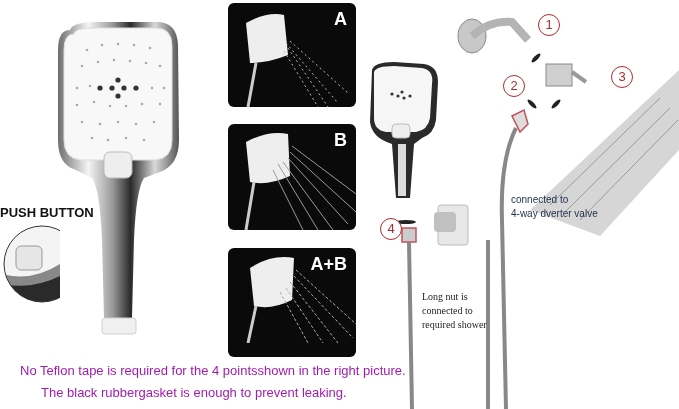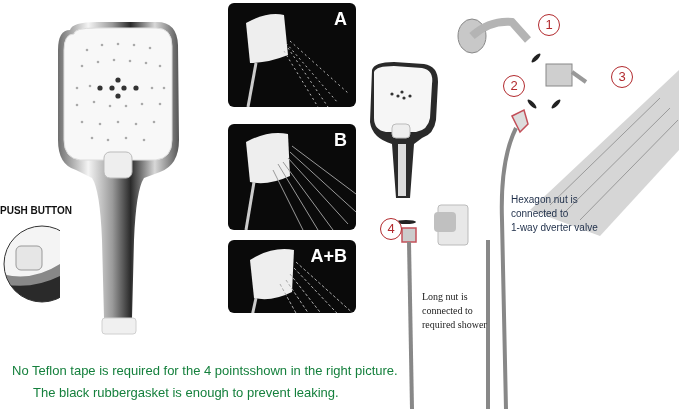--- a/index.html
+++ b/index.html
@@ -3,35 +3,35 @@
 <meta charset="utf-8">
 <style>
   html, body { margin:0; padding:0; background:#ffffff; }
   body { width:679px; height:409px; position:relative; overflow:hidden; font-family:"Liberation Sans", sans-serif; }
   .abs { position:absolute; }
 
   
   .main-head { left:52px; top:0; width:130px; height:340px; }
 
   
-  .push-label { left:0px; top:205px; font-size:10px; font-weight:bold; color:#111; letter-spacing:0px; }
+  .push-label { left:0px; top:205px; font-size:13px; font-weight:bold; color:#111; letter-spacing:0px; }
   .push-circle { left:2px; top:224px; width:58px; height:80px; }
 
   
   .panel { position:absolute; left:228px; width:128px; background:#0a0a0a; border-radius:6px; overflow:hidden; }
   .panel-a { top:3px; height:104px; }
   .panel-b { top:124px; height:106px; }
-  .panel-ab { top:240px; height:73px; }
+  .panel-ab { top:248px; height:109px; }
   .panel-letter { position:absolute; right:9px; top:6px; color:#fff; font-weight:bold; font-size:18px; }
 
   
   .small-head { left:364px; top:60px; width:80px; height:138px; }
 
   
-  .note { left:12px; color:#15803d; font-size:13px; }
+  .note { left:20px; color:#a21caf; font-size:13px; }
   .note-1 { top:363px; }
   .note-2 { top:385px;margin-left:21px; }
 
   
   .callout { font-size:10px; color:#1f2f4a; line-height:14px; }
   .callout-long { left:422px; top:290px; color:#222;font-family:Liberation Serif, serif; }
   .callout-hex { left:511px; top:193px; }
 
   .num-badge { position:absolute; width:20px; height:20px; border:1.3px solid #b22a2e; border-radius:50%; color:#b22a2e; font-size:13px; text-align:center; line-height:20px; background:#fff; }
 </style>
@@ -198,23 +198,22 @@
   <rect x="78" y="205" width="30" height="40" rx="3" fill="#e8e8e8" stroke="#bbb"></rect>
   <rect x="74" y="212" width="22" height="20" rx="4" fill="#c0c0c0"></rect>
 </svg>
 
 <div class="num-badge" style="left:538px;top:14px;">1</div>
 <div class="num-badge" style="left:503px;top:75px;">2</div>
 <div class="num-badge" style="left:611px;top:66px;">3</div>
 <div class="num-badge" style="left:380px;top:218px;">4</div>
 
 <div class="abs callout callout-hex">
-  <div>Hexagon nut is</div>
   <div>connected to</div>
-  <div>1-way dverter valve</div>
+  <div>4-way dverter valve</div>
 </div>
 <div class="abs callout callout-long">
   <div>Long nut is</div>
   <div>connected to</div>
   <div>required shower</div>
 </div>
 
 <div class="abs note note-1">No Teflon tape is required for the 4 pointsshown in the right picture.</div>
 <div class="abs note note-2">The black rubbergasket is enough to prevent leaking.</div>
 

